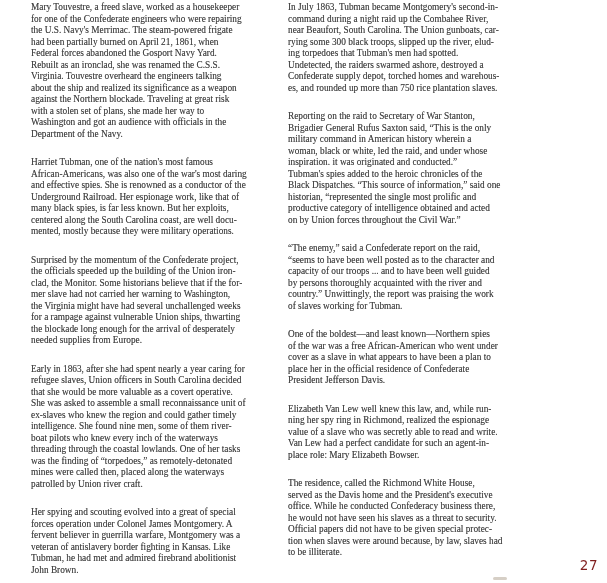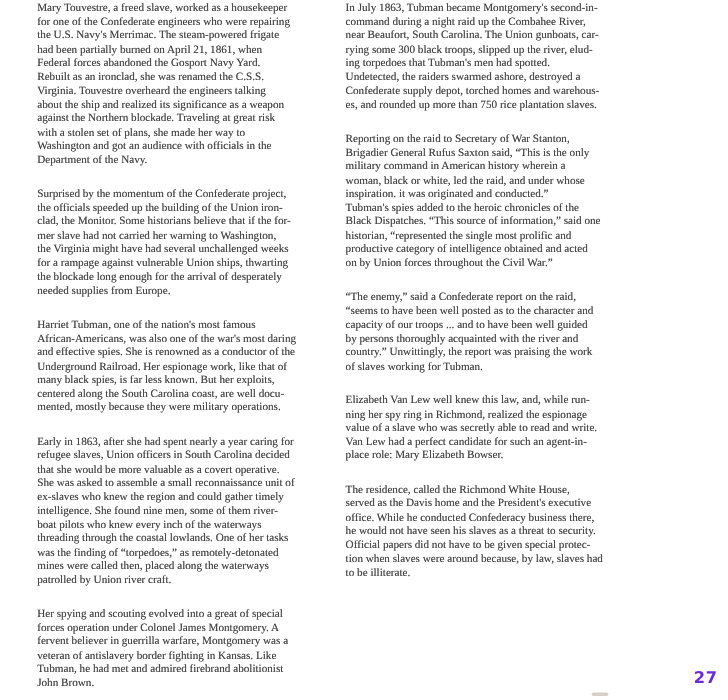--- a/index.html
+++ b/index.html
@@ -28,23 +28,23 @@
   .col p {
     margin: 0 0 17px 0;
     white-space: pre-line;
     text-shadow: 0 0 0.4px rgba(65,65,65,0.55);
   }
   .pageno {
     position: absolute;
     top: 557px;
     right: 9px;
     font-family: "DejaVu Sans", sans-serif;
-    font-weight: bold;
+    font-weight: normal;
     font-size: 13.5px;
-    color: #6d28d9;
+    color: #7f1d1d;
     letter-spacing: 0.5px;
   }
   .scan-artifact {
     position: absolute;
     left: 493px;
     top: 577px;
     width: 14px;
     height: 3px;
     background: #b4a897;
     opacity: 0.55;
@@ -62,35 +62,35 @@
 the U.S. Navy's Merrimac. The steam-powered frigate
 had been partially burned on April 21, 1861, when
 Federal forces abandoned the Gosport Navy Yard.
 Rebuilt as an ironclad, she was renamed the C.S.S.
 Virginia.  Touvestre overheard the engineers talking
 about the ship and realized its significance as a weapon
 against the Northern blockade. Traveling at great risk
 with a stolen set of plans, she made her way to
 Washington and got an audience with officials in the
 Department of the Navy.</p>
+    <p>Harriet Tubman, one of the nation's most famous
+African-Americans, was also one of the war's most daring
+and effective spies. She is renowned as a conductor of the
+Underground Railroad. Her espionage work, like that of
+many black spies, is far less known. But her exploits,
+centered along the South Carolina coast, are well docu-
+mented, mostly because they were military operations.</p>
     <p>Surprised by the momentum of the Confederate project,
 the officials speeded up the building of the Union iron-
 clad, the Monitor. Some historians believe that if the for-
 mer slave had not carried her warning to Washington,
 the Virginia might have had several unchallenged weeks
 for a rampage against vulnerable Union ships, thwarting
 the blockade long enough for the arrival of desperately
 needed supplies from Europe.</p>
-    <p>Harriet Tubman, one of the nation's most famous
-African-Americans, was also one of the war's most daring
-and effective spies. She is renowned as a conductor of the
-Underground Railroad. Her espionage work, like that of
-many black spies, is far less known. But her exploits,
-centered along the South Carolina coast, are well docu-
-mented, mostly because they were military operations.</p>
     <p>Early in 1863, after she had spent nearly a year caring for
 refugee slaves, Union officers in South Carolina decided
 that she would be more valuable as a covert operative.
 She was asked to assemble a small reconnaissance unit of
 ex-slaves who knew the region and could gather timely
 intelligence. She found nine men, some of them river-
 boat pilots who knew every inch of the waterways
 threading through the coastal lowlands. One of her tasks
 was the finding of “torpedoes,” as remotely-detonated
 mines were called then, placed along the waterways
@@ -121,20 +121,25 @@
 Black Dispatches. “This source of information,” said one
 historian, “represented the single most prolific and
 productive category of intelligence obtained and acted
 on by Union forces throughout the Civil War.”</p>
     <p>“The enemy,” said a Confederate report on the raid,
 “seems to have been well posted as to the character and
 capacity of our troops ... and to have been well guided
 by persons thoroughly acquainted with the river and
 country.” Unwittingly, the report was praising the work
 of slaves working for Tubman.</p>
+    <p>One of the boldest—and least known—Northern spies
+of the war was a free African-American who went under
+cover as a slave in what appears to have been a plan to
+place her in the official residence of Confederate
+President Jefferson Davis.</p>
     <p>Elizabeth Van Lew well knew this law, and, while run-
 ning her spy ring in Richmond, realized the espionage
 value of a slave who was secretly able to read and write.
 Van Lew had a perfect candidate for such an agent-in-
 place role: Mary Elizabeth Bowser.</p>
     <p>The residence, called the Richmond White House,
 served as the Davis home and the President's executive
 office. While he conducted Confederacy business there,
 he would not have seen his slaves as a threat to security.
 Official papers did not have to be given special protec-

